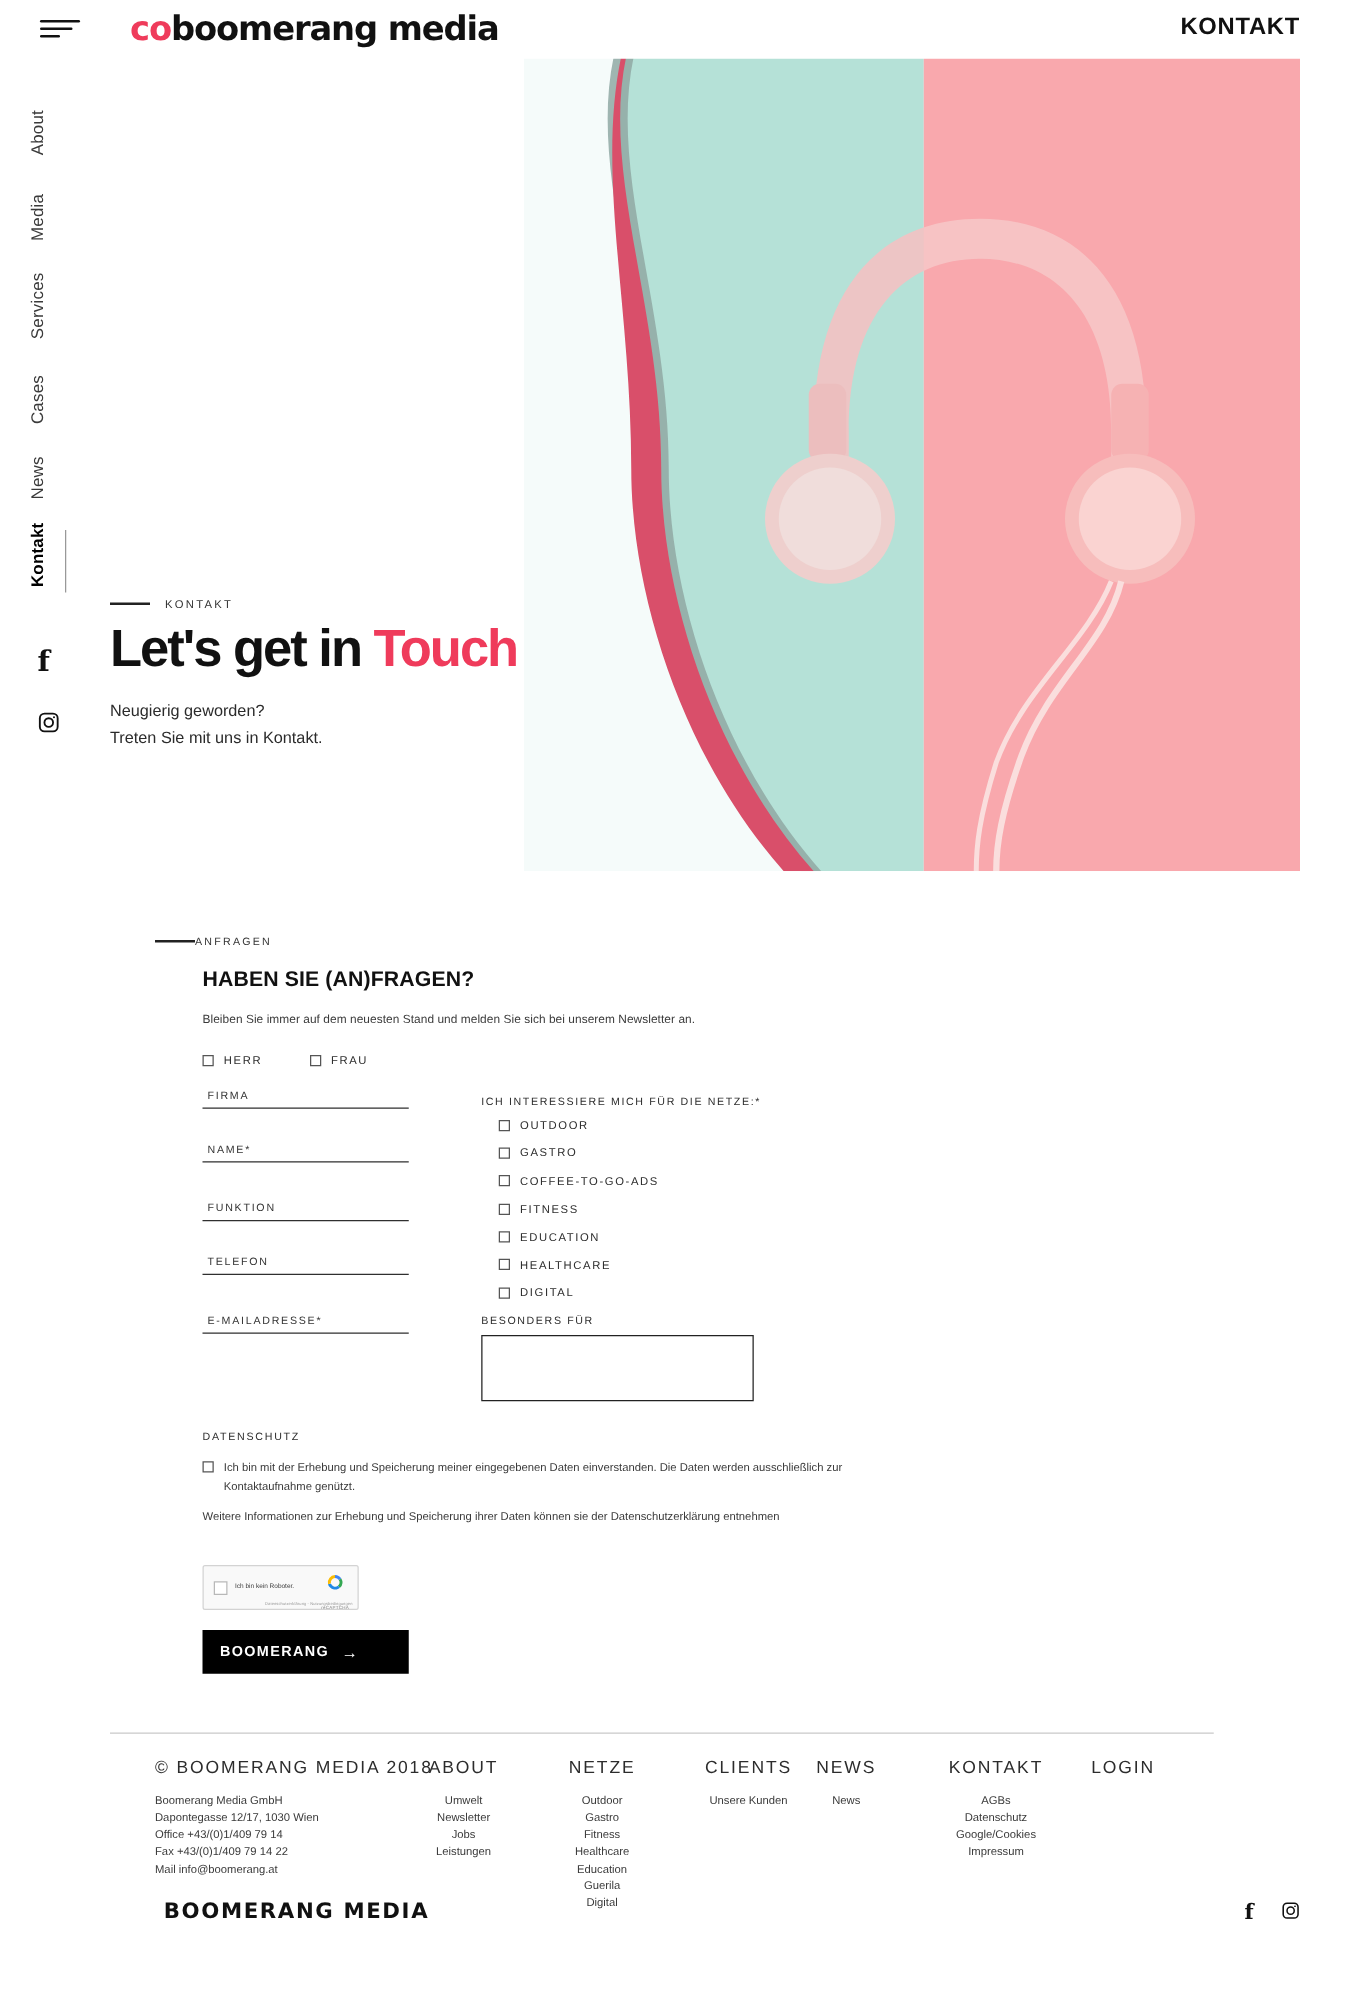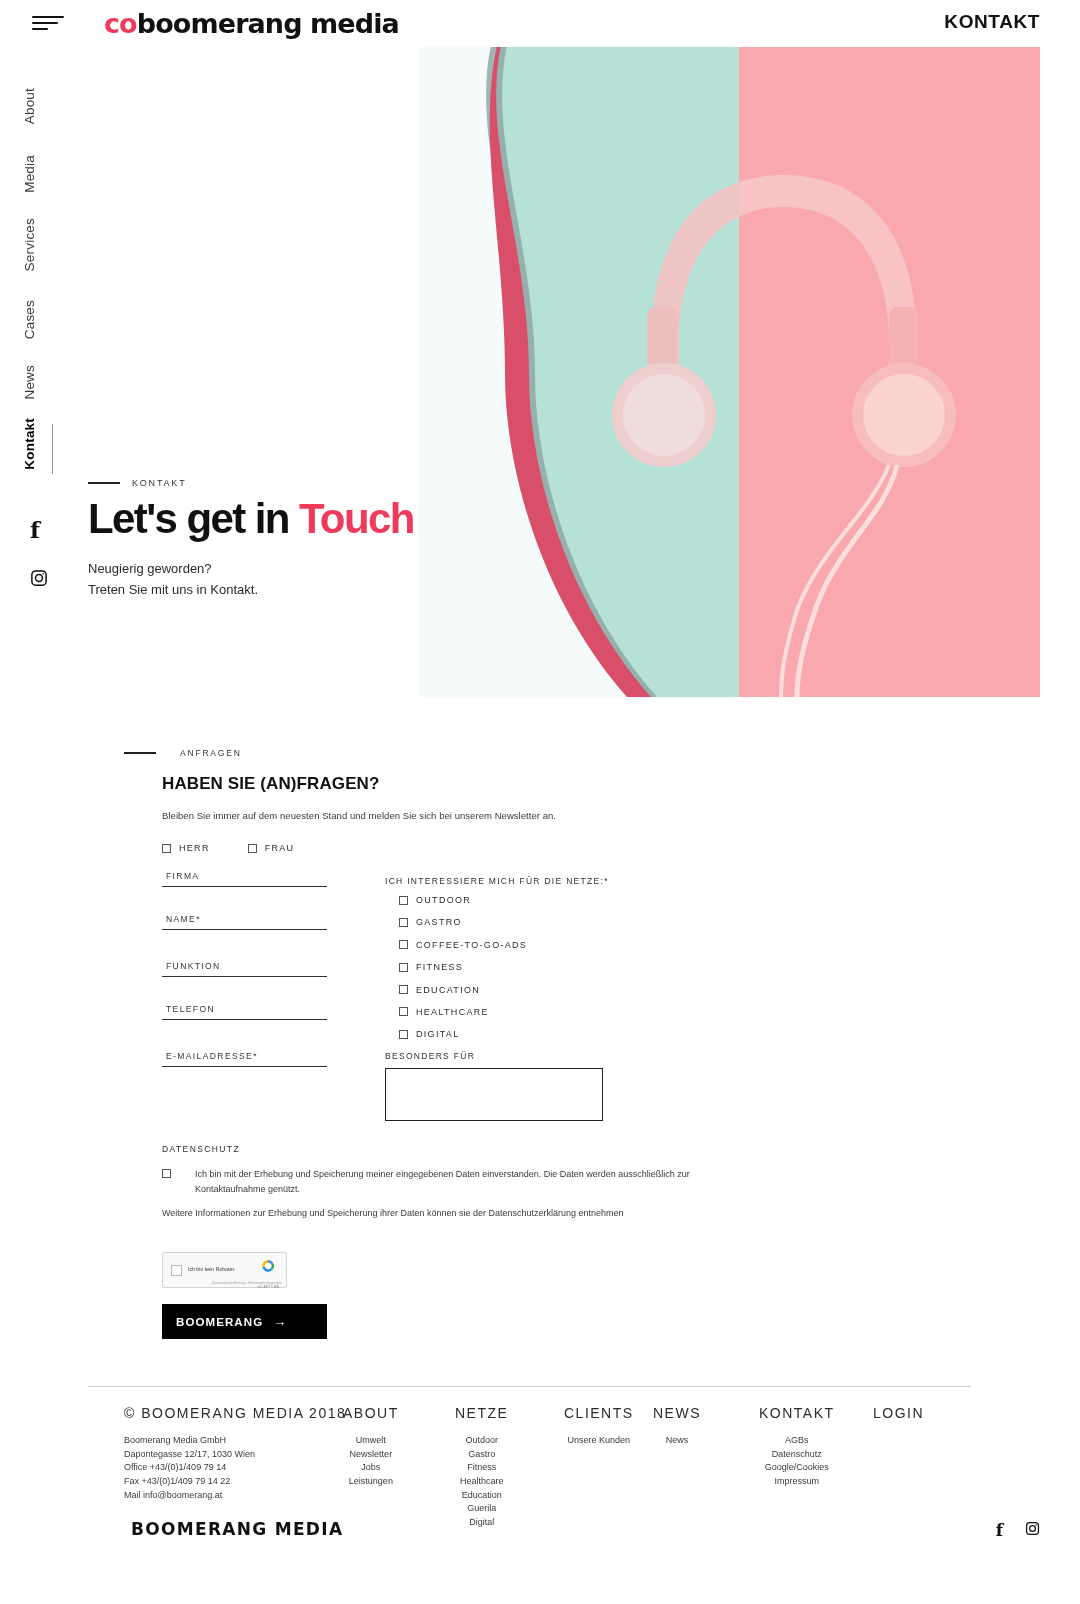--- a/index.html
+++ b/index.html
@@ -111,21 +111,21 @@
   .headline .accent { color: #ef3b5b; }
   .hero-sub {
     margin-top: 18px; font-size: 13px; color: #2b2b2b; line-height: 1.55;
   }
 
   
   .form-section { position: absolute; left: 124px; top: 746px; width: 870px; }
   .sec-eyebrow { display: flex; align-items: center; height: 14px; }
   .sec-eyebrow .dash { width: 32px; height: 1.4px; background: #222; }
   .sec-eyebrow .label {
-    margin-left: 24px; font-size: 8.5px; letter-spacing: 1.8px; color: #333;
+    margin-left: 0; font-size: 8.5px; letter-spacing: 1.8px; color: #333;
   }
   .sec-title {
     margin-top: 14px; margin-left: 38px;
     font-size: 17px; font-weight: 700; letter-spacing: 0.1px; color: #111;
   }
   .sec-desc {
     margin-top: 16px; margin-left: 38px;
     font-size: 9.5px; color: #3a3a3a; letter-spacing: 0.05px;
   }
 
@@ -163,21 +163,21 @@
   .bes-box {
     position: absolute; left: 261px; top: 197px;
     width: 218px; height: 53px; border: 1.4px solid #222; background: #fff;
   }
 
   .privacy { position: absolute; left: 38px; top: 273px; width: 640px; }
   .privacy-title { font-size: 8.5px; letter-spacing: 1.4px; color: #2c2c2c; }
   .privacy-row { margin-top: 13px; display: flex; align-items: flex-start; }
   .privacy-row .cb { margin-top: 2px; }
   .privacy-text {
-    margin-left: 24px; font-size: 9px; color: #3a3a3a; line-height: 1.62;
+    margin-left: 8px; font-size: 9px; color: #3a3a3a; line-height: 1.62;
     max-width: 520px;
   }
   .privacy-note {
     margin-top: 12px; font-size: 9px; color: #3a3a3a;
   }
 
   .recaptcha {
     position: absolute; left: 38px; top: 381px;
     width: 125px; height: 36px; background: #f9f9f9;
     border: 1px solid #d3d3d3; border-radius: 2px;

